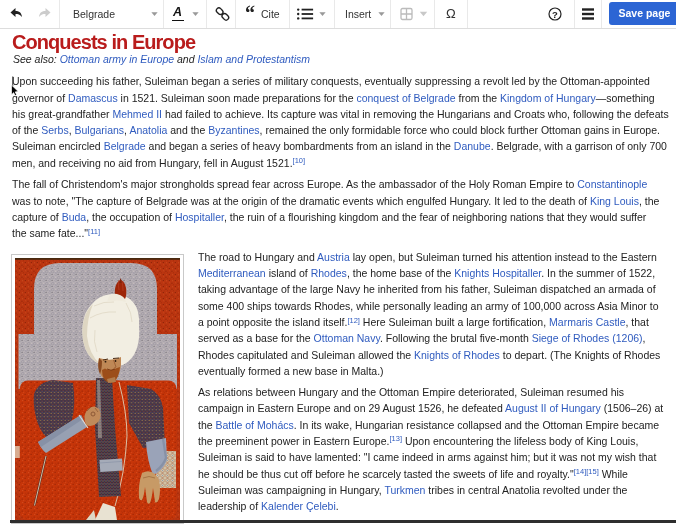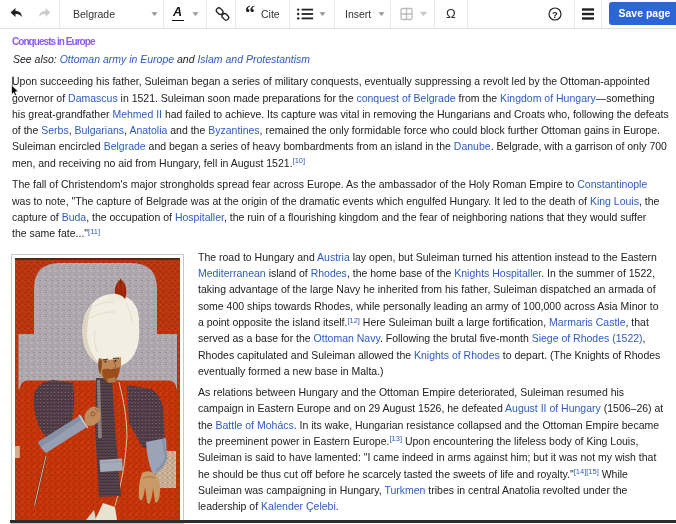--- a/index.html
+++ b/index.html
@@ -11,21 +11,21 @@
 .sep{position:absolute;top:0;width:1px;height:28px;background:#e9e9e9;}
 .ticon{position:absolute;top:0;height:28px;}
 .tlabel{position:absolute;font-size:10.5px;color:#333;top:8px;}
 .chev{position:absolute;top:11px;width:9px;height:6px;}
 
 .line{position:absolute;white-space:nowrap;font-size:10.5px;color:#222;
   line-height:16.3px;}
 .line a{color:#2f5bbf;text-decoration:none;}
 sup{font-size:7.5px;vertical-align:baseline;position:relative;top:-3.5px;line-height:0;text-align:center;}
 sup a{color:#2f5bbf;text-decoration:none;}
-#h3{position:absolute;left:12px;top:33.7px;font-size:10px;font-weight:bold;color:#8b5cf6;
+#h3{position:absolute;left:12px;top:33.7px;font-size:20px;font-weight:bold;color:#b91c1c;
   letter-spacing:-0.95px;white-space:nowrap;line-height:16px;}
 #seealso{position:absolute;left:13px;top:50.9px;font-size:10.5px;font-style:italic;color:#222;white-space:nowrap;line-height:16.3px;}
 #seealso a{color:#2f5bbf;text-decoration:none;}
 
 #imgframe{position:absolute;left:11px;top:254px;width:173px;height:270px;
   background:#fff;border:1px solid #c9c9c9;padding:3px;}
 
 #botbar{position:absolute;left:10px;top:519.5px;width:666px;height:3.5px;background:#2e2e2e;}
 </style></head>
 <body>
@@ -124,21 +124,21 @@
 <div class="line" style="left:12px;top:176.4px">The fall of Christendom's major strongholds spread fear across Europe. As the ambassador of the Holy Roman Empire to <a>Constantinople</a></div>
 <div class="line" style="left:12px;top:192.7px">was to note, "The capture of Belgrade was at the origin of the dramatic events which engulfed Hungary. It led to the death of <a>King Louis</a>, the</div>
 <div class="line" style="left:12px;top:209px">capture of <a>Buda</a>, the occupation of <a>Hospitaller</a>, the ruin of a flourishing kingdom and the fear of neighboring nations that they would suffer</div>
 <div class="line" style="left:12px;top:225.3px">the same fate..."<sup><a>[11]</a></sup></div>
 
 <div class="line" style="left:198px;top:248.8px">The road to Hungary and <a>Austria</a> lay open, but Suleiman turned his attention instead to the Eastern</div>
 <div class="line" style="left:198px;top:265.1px"><a>Mediterranean</a> island of <a>Rhodes</a>, the home base of the <a>Knights Hospitaller</a>. In the summer of 1522,</div>
 <div class="line" style="left:198px;top:281.4px">taking advantage of the large Navy he inherited from his father, Suleiman dispatched an armada of</div>
 <div class="line" style="left:198px;top:297.7px">some 400 ships towards Rhodes, while personally leading an army of 100,000 across Asia Minor to</div>
 <div class="line" style="left:198px;top:314px">a point opposite the island itself.<sup><a>[12]</a></sup> Here Suleiman built a large fortification, <a>Marmaris Castle</a>, that</div>
-<div class="line" style="left:198px;top:330.3px">served as a base for the <a>Ottoman Navy</a>. Following the brutal five-month <a>Siege of Rhodes (1522)</a>,</div>
+<div class="line" style="left:198px;top:330.3px">served as a base for the <a>Ottoman Navy</a>. Following the brutal five-month <a>Siege of Rhodes (1206)</a>,</div>
 <div class="line" style="left:198px;top:346.6px">Rhodes capitulated and Suleiman allowed the <a>Knights of Rhodes</a> to depart. (The Knights of Rhodes</div>
 <div class="line" style="left:198px;top:362.9px">eventually formed a new base in Malta.)</div>
 
 <div class="line" style="left:198px;top:384px">As relations between Hungary and the Ottoman Empire deteriorated, Suleiman resumed his</div>
 <div class="line" style="left:198px;top:400.3px">campaign in Eastern Europe and on 29 August 1526, he defeated <a>August II of Hungary</a> (1506–26) at</div>
 <div class="line" style="left:198px;top:416.6px">the <a>Battle of Mohács</a>. In its wake, Hungarian resistance collapsed and the Ottoman Empire became</div>
 <div class="line" style="left:198px;top:432.9px">the preeminent power in Eastern Europe.<sup><a>[13]</a></sup> Upon encountering the lifeless body of King Louis,</div>
 <div class="line" style="left:198px;top:449.2px">Suleiman is said to have lamented: "I came indeed in arms against him; but it was not my wish that</div>
 <div class="line" style="left:198px;top:465.5px">he should be thus cut off before he scarcely tasted the sweets of life and royalty."<sup><a>[14][15]</a></sup> While</div>
 <div class="line" style="left:198px;top:481.8px">Suleiman was campaigning in Hungary, <a>Turkmen</a> tribes in central Anatolia revolted under the</div>

